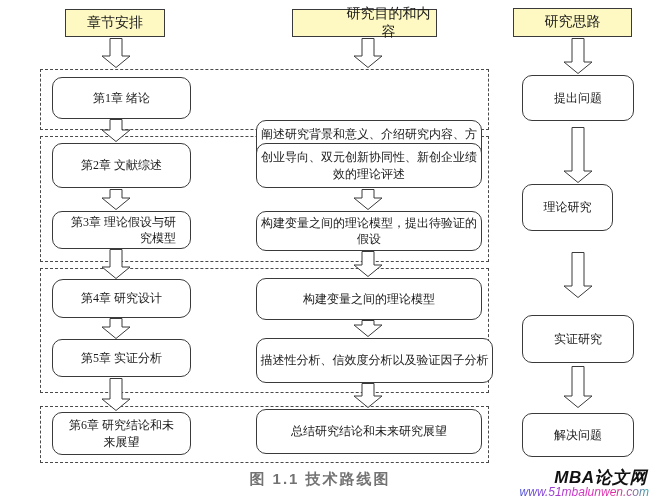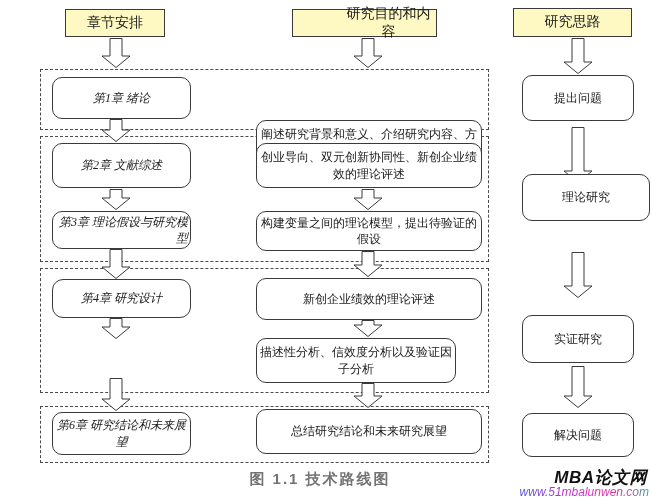--- a/index.html
+++ b/index.html
@@ -15,21 +15,21 @@
     text-align:center; font-size:14px; line-height:1.3;
     z-index:3;
   }
   .round-box {
     position:absolute; box-sizing:border-box;
     border:1px solid #3a3a3a; border-radius:10px; background:#ffffff;
     display:flex; align-items:center; justify-content:center;
     text-align:center; font-size:12px; line-height:1.35;
     z-index:3; padding:1px 3px;
   }
-  .chapter-box { padding:1px 2px;font-style:italic; }
+  .chapter-box { padding:1px 14px; }
   .dashed-group {
     position:absolute; box-sizing:border-box;
     border:1px dashed #4a4a4a; background:transparent; z-index:1;
   }
   svg.arrow { position:absolute; z-index:2; display:block; }
   svg.arrow polygon { fill:#ffffff; stroke:#3a3a3a; stroke-width:1; stroke-linejoin:miter; }
   .caption {
     position:absolute; left:170px; top:470px; width:300px;
     text-align:center; font-family:"Liberation Sans","DejaVu Sans",sans-serif;
     font-weight:bold; font-size:15px; letter-spacing:2px; color:#737373; z-index:4;
@@ -71,47 +71,50 @@
   </div>
   <div class="round-box chapter-box" style="left:52px;top:143px;width:139px;height:45px;text-align:center;">
     <span>第2章 文献综述</span>
   </div>
   <div class="round-box chapter-box" style="left:52px;top:211px;width:139px;height:38px;text-align:right;">
     <span>第3章 理论假设与研究模型</span>
   </div>
   <div class="round-box chapter-box" style="left:52px;top:279px;width:139px;height:39px;border-radius:11px;">
     <span>第4章 研究设计</span>
   </div>
+  <div class="round-box chapter-box" style="left:52px;top:339px;width:139px;height:38px;">
+    <span>第5章 实证分析</span>
+  </div>
   <div class="round-box chapter-box" style="left:52px;top:412px;width:139px;height:43px;">
     <span>第6章 研究结论和未来展望</span>
   </div>
 
   <div class="round-box" style="left:256px;top:76px;width:226px;height:45px;margin-top:44px;">
     <span>阐述研究背景和意义、介绍研究内容、方法和关键创新点</span>
   </div>
   <div class="round-box" style="left:256px;top:143px;width:226px;height:45px;">
     <span>创业导向、双元创新协同性、新创企业绩效的理论评述</span>
   </div>
   <div class="round-box" style="left:256px;top:211px;width:226px;height:40px;">
     <span>构建变量之间的理论模型，提出待验证的假设</span>
   </div>
   <div class="round-box" style="left:256px;top:278px;width:226px;height:42px;">
-    <span>新创企业绩效的理论评述</span>
+    <span>构建变量之间的理论模型</span>
   </div>
-  <div class="round-box" style="left:256px;top:338px;width:200px;height:45px;">
+  <div class="round-box" style="left:256px;top:338px;width:237px;height:45px;">
     <span>描述性分析、信效度分析以及验证因子分析</span>
   </div>
   <div class="round-box" style="left:256px;top:409px;width:226px;height:45px;">
     <span>总结研究结论和未来研究展望</span>
   </div>
 
   <div class="round-box" style="left:522px;top:75px;width:112px;height:46px;">
     <span>提出问题</span>
   </div>
-  <div class="round-box" style="left:522px;top:174px;width:128px;height:47px;align-items:center;">
+  <div class="round-box" style="left:522px;top:184px;width:91px;height:47px;align-items:center;">
     <span>理论研究</span>
   </div>
   <div class="round-box" style="left:522px;top:315px;width:112px;height:48px;">
     <span>实证研究</span>
   </div>
   <div class="round-box" style="left:522px;top:413px;width:112px;height:44px;">
     <span>解决问题</span>
   </div>
 
   <svg class="arrow" style="left:100px;top:38px;" viewBox="0 0 32 30" width="32" height="30">

